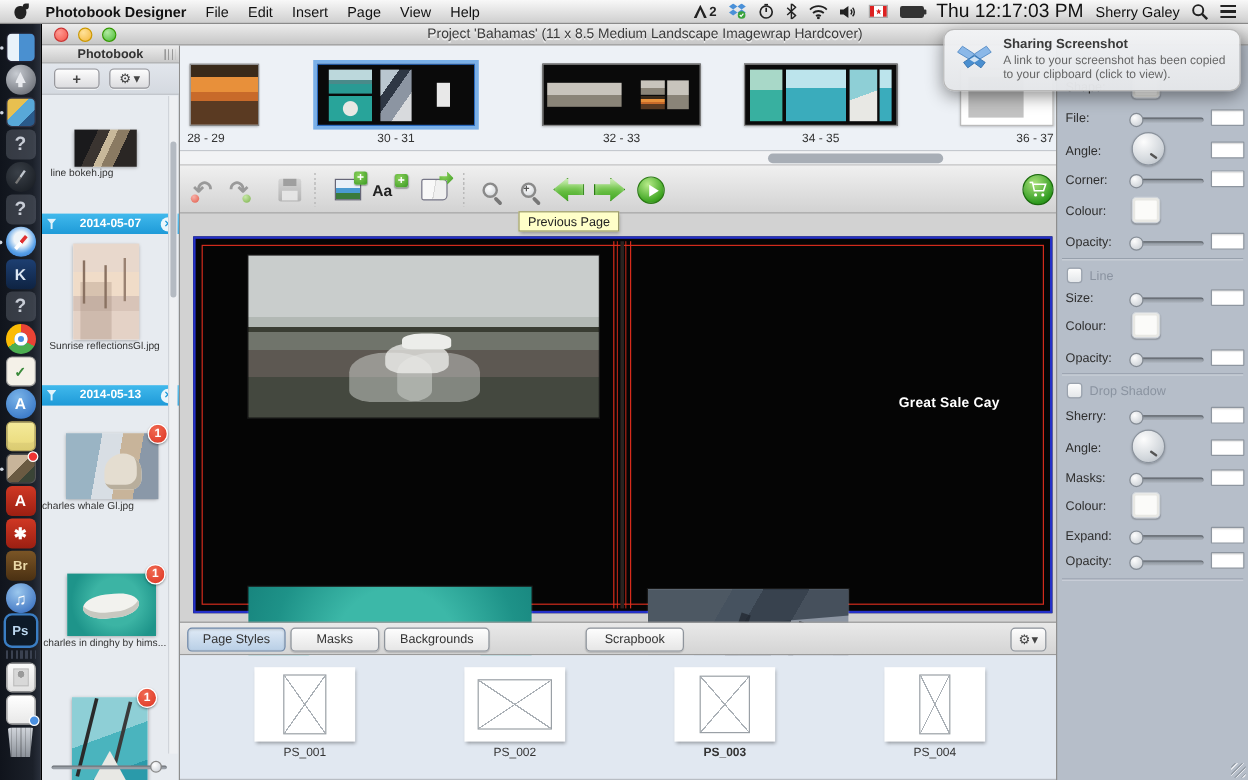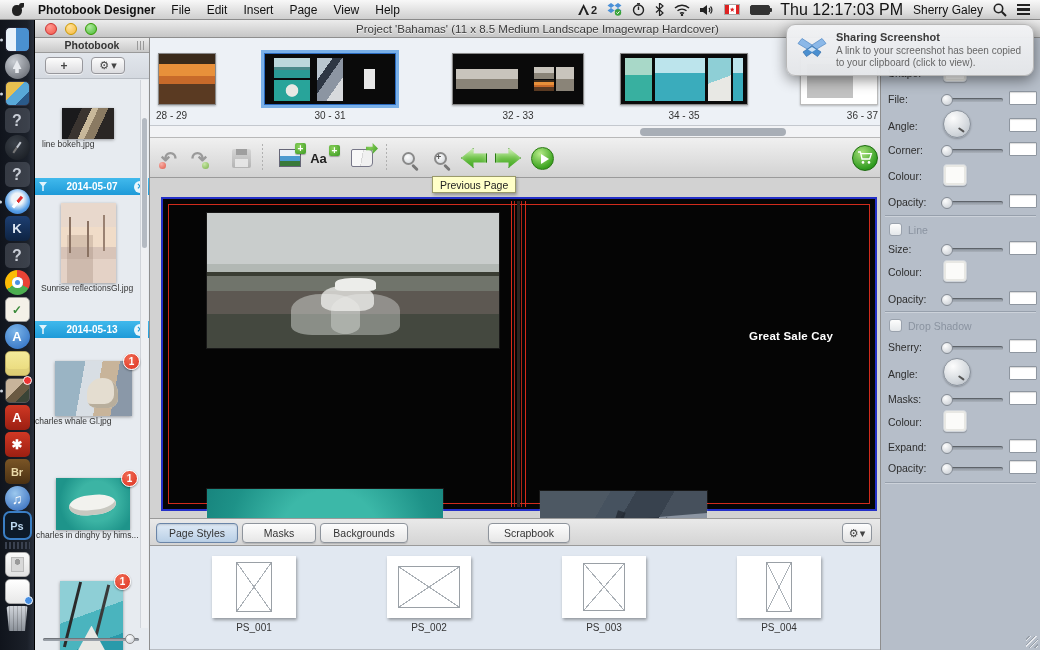--- a/index.html
+++ b/index.html
@@ -545,21 +545,21 @@
         <div class="xbox" style="width:36px;height:50px;"></div>
       </div>
     <div class="pcard-label" style="left:62px;">PS_001</div>
     <div class="pcard" style="left:237px;">
         <div class="xbox" style="width:62px;height:42px;"></div>
       </div>
     <div class="pcard-label" style="left:237px;">PS_002</div>
     <div class="pcard" style="left:412px;">
         <div class="xbox" style="width:42px;height:48px;"></div>
       </div>
-    <div class="pcard-label" style="left:412px;">PS_003</div>
+    <div class="pcard-label" style="left:412px;font-weight:bold;">PS_003</div>
     <div class="pcard" style="left:587px;">
         <div class="xbox" style="width:26px;height:50px;"></div>
       </div>
     <div class="pcard-label" style="left:587px;">PS_004</div>
   </div>
 
   <div class="inspector">
 
     <div class="irow" style="top:26px;">
       <span class="ilabel">Shape:</span>

